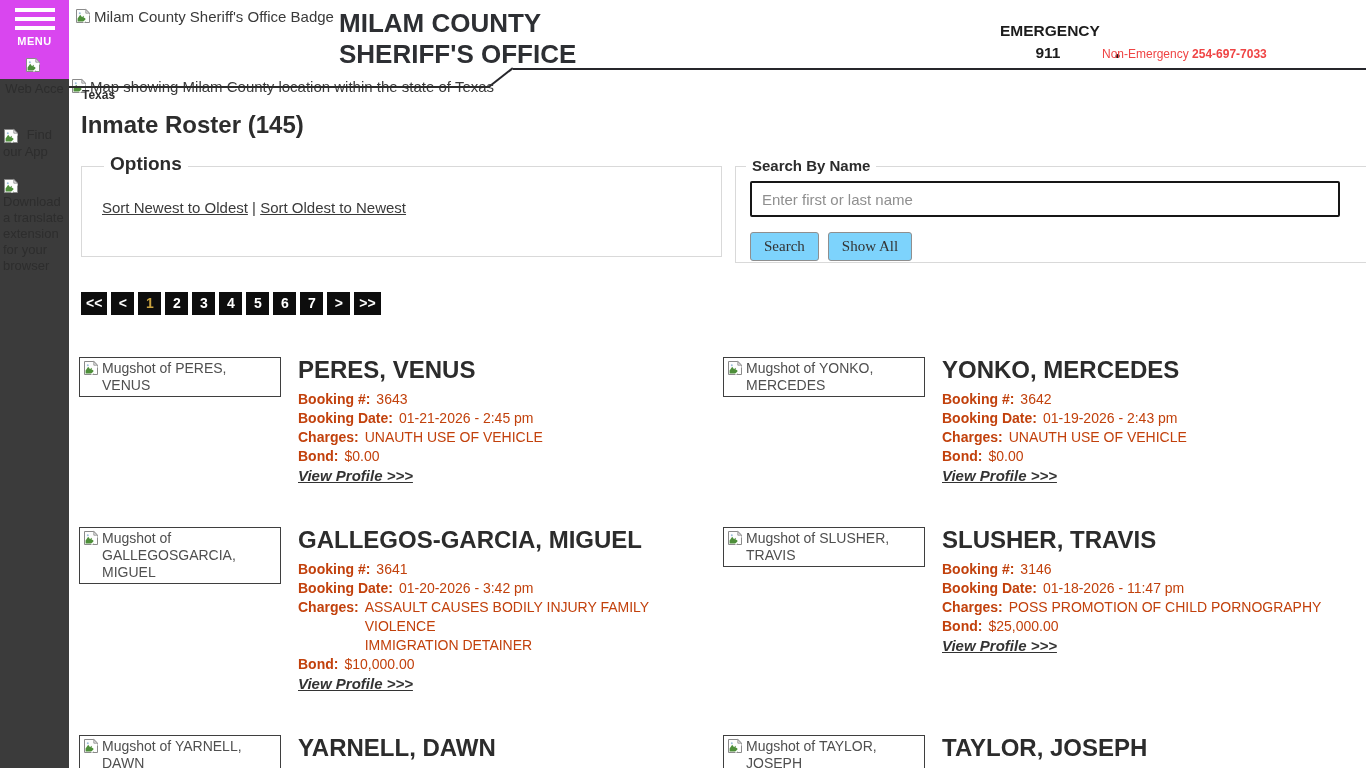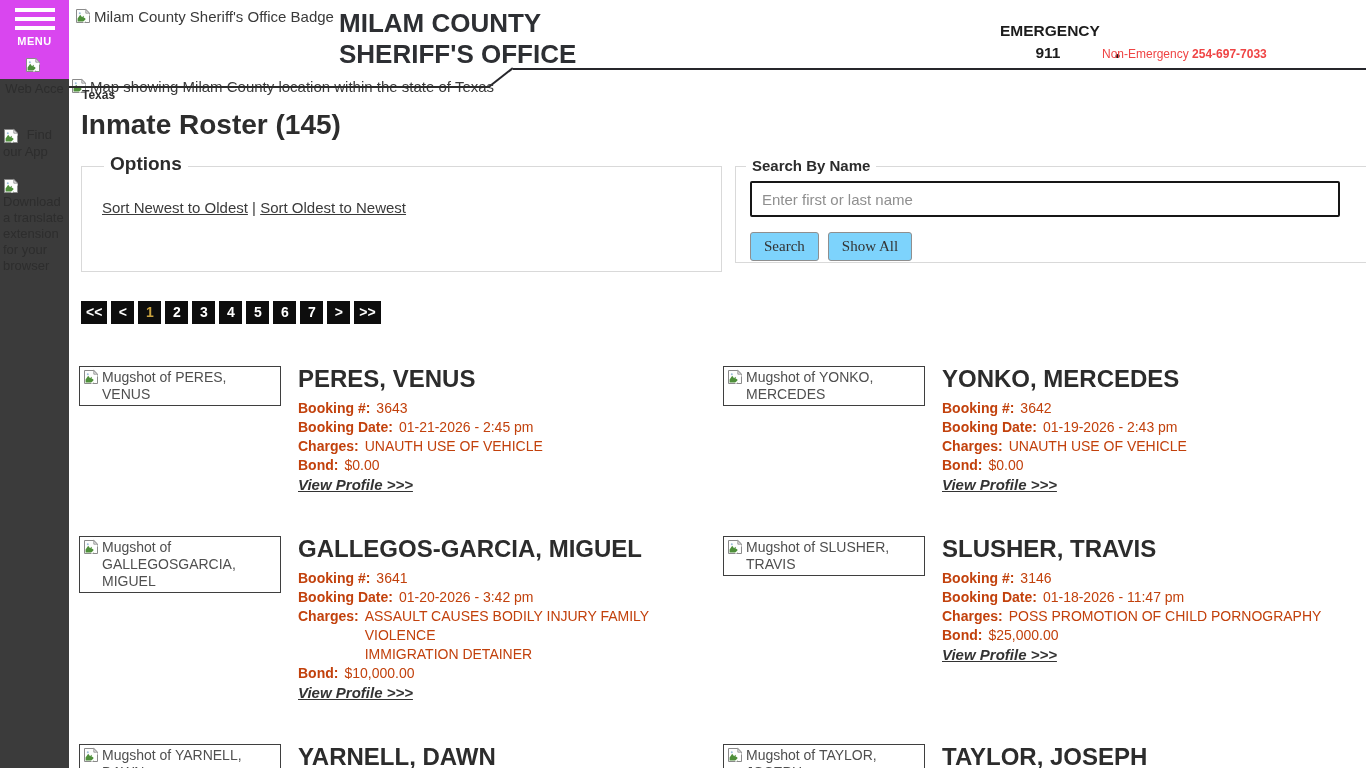--- a/index.html
+++ b/index.html
@@ -36,26 +36,26 @@
   .nonemg b { font-weight:700; }
   .hline-right { position:absolute; top:68px; left:444px; right:0; height:2px; background:#26262b; }
   .hline-diag { position:absolute; top:86px; left:420px; width:31px; height:2px; background:#26262b;
                 transform:rotate(-38deg); transform-origin:0 100%; }
   .hline-left { position:absolute; top:86px; left:0; width:421px; height:2px; background:#2c2c2c; z-index:3; }
   .map-img { position:absolute; left:2px; top:78px; display:flex; gap:3px; align-items:flex-start;
              font-size:15px; color:#3a3a3a; z-index:2; white-space:nowrap; }
   .texas { position:absolute; left:13px; top:88px; font-size:12px; font-weight:700; color:#2f2f2f; z-index:4; }
 
   
-  .page-title { margin:6px 0 0 12px; font-size:28px; line-height:28px; font-weight:700; color:#2d2d2d; }
+  .page-title { margin:6px 0 0 12px; font-size:24px; line-height:28px; font-weight:700; color:#2d2d2d; }
 
   .panels { display:flex; align-items:flex-start; margin:27px 0 0 12px; }
   .panel { border:1px solid #d9d9d9; position:relative; background:#fff; }
   .panel-legend { position:absolute; background:#fff; padding:0 6px; font-weight:700; color:#2b2b2b; }
-  .options-panel { width:641px; height:106px; flex:none; }
+  .options-panel { width:641px; height:91px; flex:none; }
   .options-panel .panel-legend { top:-14px; left:22px; font-size:19px; }
   .options-links { padding:32px 0 0 20px; font-size:15px; }
   .links-row { margin-bottom:13px; }
   .opt-link { color:#3a3a3a; text-decoration:underline; cursor:pointer; }
   .sep { color:#3a3a3a; }
   .search-panel { flex:1; height:97px; margin-left:13px; border-right:none; }
   .search-panel .panel-legend { top:-10px; left:10px; font-size:15px; }
   .search-input { display:block; margin:14px 26px 0 14px; width:calc(100% - 40px); height:36px;
                   border:2px solid #161616; border-radius:2px; padding:0 10px; font-size:15px;
                   color:#333; font-family:"Liberation Sans", sans-serif; }

